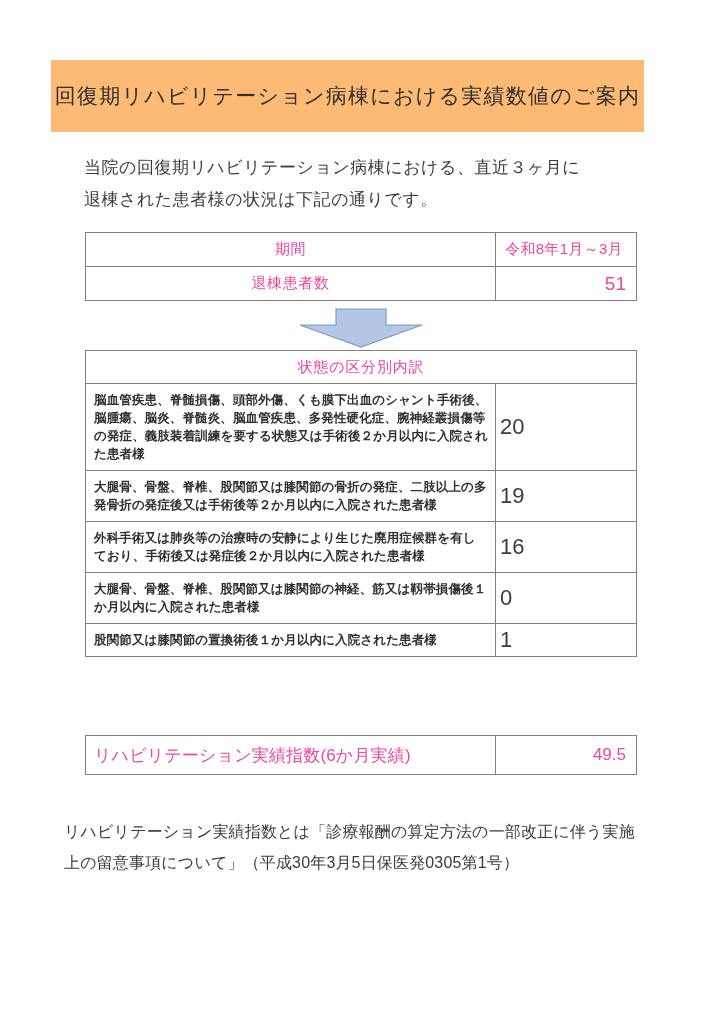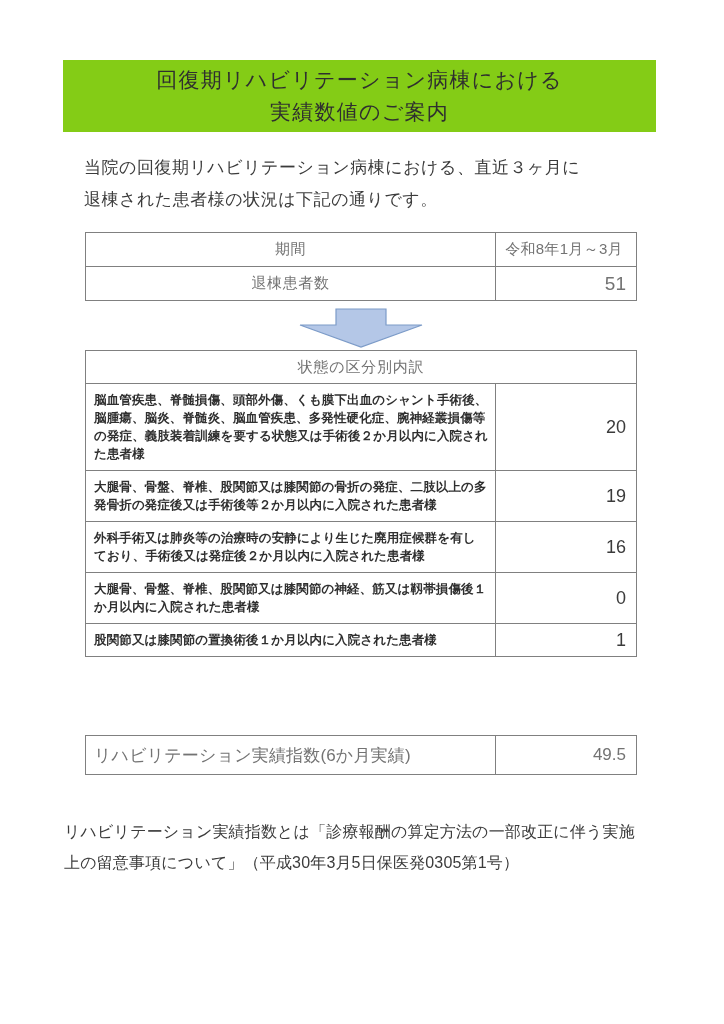--- a/index.html
+++ b/index.html
@@ -19,27 +19,27 @@
   .page {
     position: relative;
     width: 724px;
     height: 1024px;
     box-sizing: border-box;
   }
 
   
   .title-band {
     position: absolute;
-    left: 63px;
+    left: 51px;
     top: 60px;
     width: 593px;
     height: 72px;
-    background: #84cc16;
+    background: #fdba74;
     display: flex;
-    flex-direction: column;
+    flex-direction: row;
     align-items: center;
     justify-content: center;
     box-sizing: border-box;
   }
   .title-line {
     font-size: 21px;
     line-height: 32px;
     letter-spacing: 0.06em;
     color: #2f2f2f;
     white-space: nowrap;
@@ -65,21 +65,21 @@
   table.doc-table {
     position: absolute;
     border-collapse: collapse;
     table-layout: fixed;
     background: #ffffff;
   }
   table.doc-table td {
     border: 1px solid #808080;
     padding: 0;
     vertical-align: middle;
-    color: #737373;
+    color: #ec4899;
   }
 
   
   #period-table {
     left: 85px;
     top: 232px;
     width: 551px;
   }
   #period-table td.label {
     text-align: center;
@@ -125,22 +125,21 @@
   }
   #breakdown-table td.desc {
     font-size: 12.5px;
     font-weight: bold;
     line-height: 18px;
     letter-spacing: 0.01em;
     padding: 7px 7px 7px 8px;
     color: #2f2f2f;
   }
   #breakdown-table td.count {
-    text-align: right;
-    font-size: 18px;
+    font-size: 22px;
     font-weight: normal;
     padding: 2px 10px 2px 4px;
     color: #3b3b3b;
   }
   #breakdown-table col.c1 { width: 410px; }
   #breakdown-table col.c2 { width: 141px; }
 
   #period-table col.p1 { width: 410px; }
   #period-table col.p2 { width: 141px; }
 

